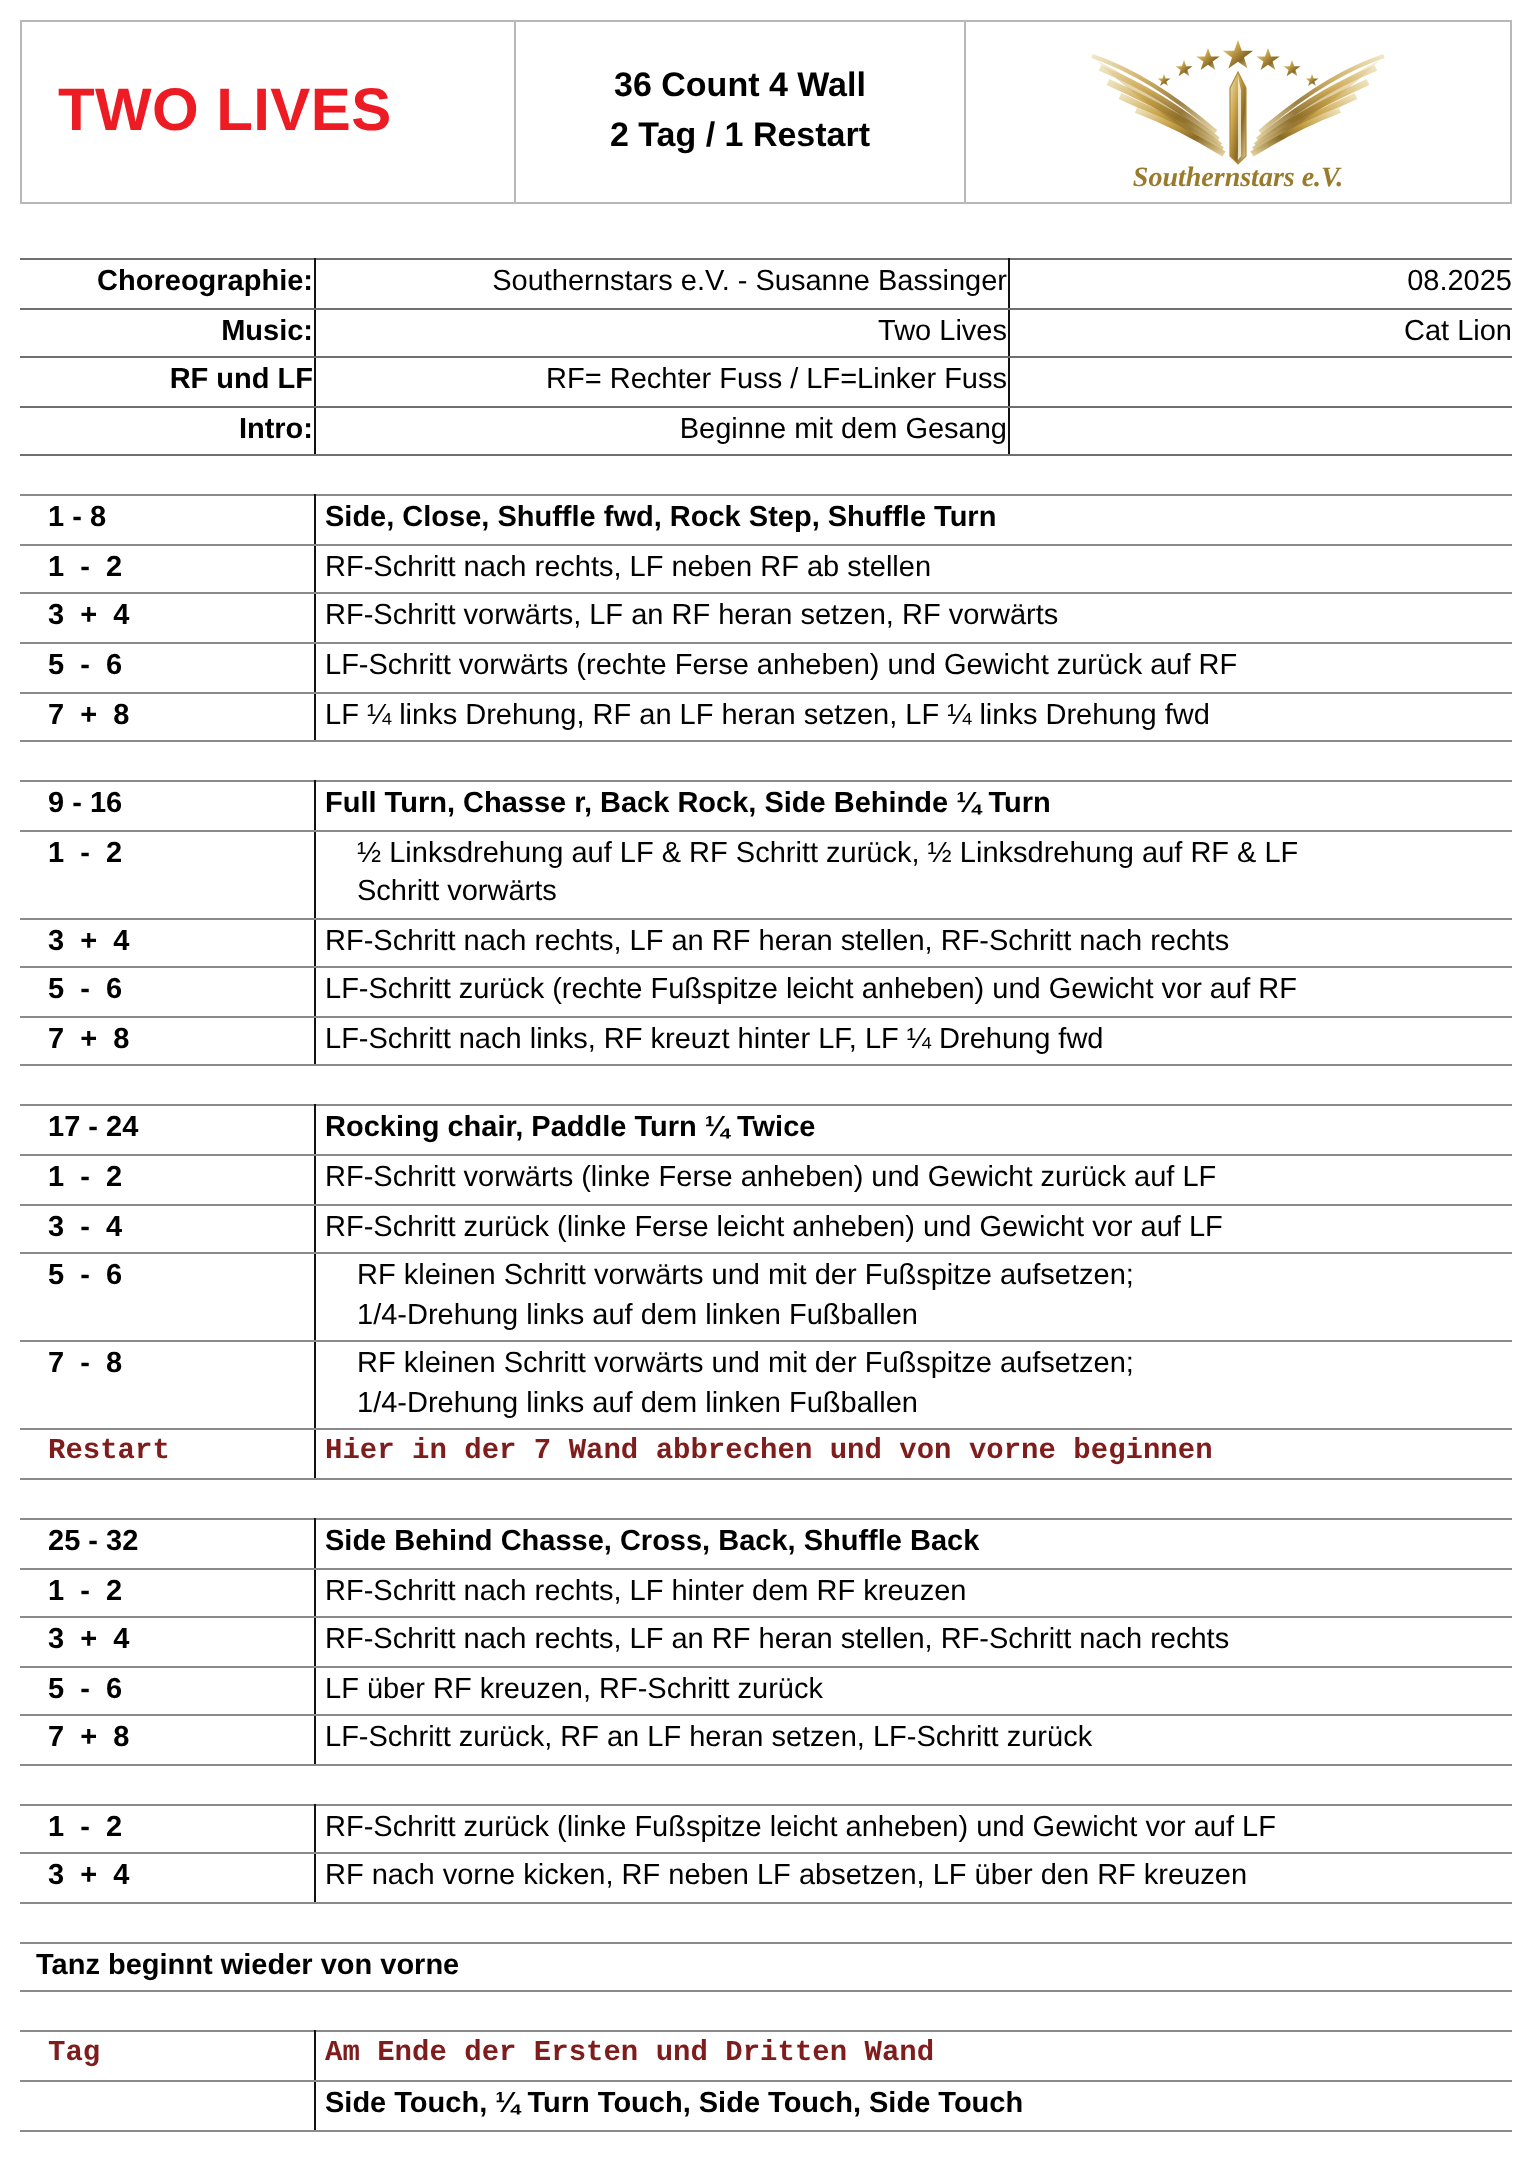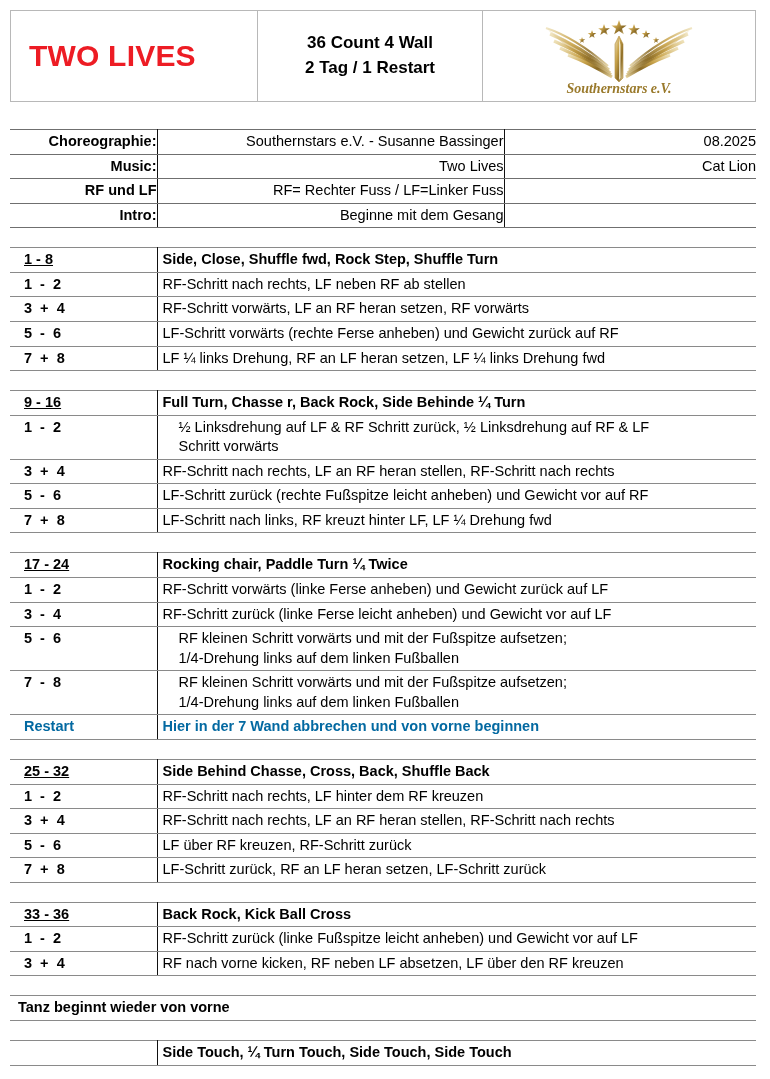--- a/index.html
+++ b/index.html
@@ -120,22 +120,22 @@
     border-bottom: 1px solid #8a8a8a;
   }
   .steps-tbl td.count {
     font-weight: bold;
     padding-left: 14px;
     border-right: 1.5px solid #111;
     white-space: pre;
   }
   .steps-tbl td.text { padding-left: 5px; }
   .steps-tbl tr.head td { font-weight: bold; }
-  .steps-tbl tr.head td.count { font-weight: bold; text-decoration: underline; }
-  .steps-tbl tr.red td { color: #0369a1; font-weight: bold; }
+  .steps-tbl tr.head td.count { font-weight: bold; }
+  .steps-tbl tr.red td { color: #7f1d1d; font-weight: bold; font-family: Liberation Mono, monospace; }
   .steps-tbl td.text.bold { font-weight: bold; }
 
   
   .notice-tbl { border-collapse: collapse; width: 746px; table-layout: fixed; }
   .notice-tbl td {
     font-size: 14.5px;
     font-weight: bold;
     padding: 2px 0 3px 14px;
     border-top: 1px solid #8a8a8a;
     border-bottom: 1px solid #8a8a8a;
@@ -376,24 +376,20 @@
     </table>
   </div>
 
   <div class="block">
     <table class="tbl steps-tbl">
       <colgroup>
           <col class="c-count">
           <col class="c-text">
         </colgroup>
       <tbody>
-        <tr class="head">
-          <td class="count">33 - 36</td>
-          <td class="text bold">Back Rock, Kick Ball Cross</td>
-        </tr>
         <tr>
           <td class="count">1  -  2</td>
           <td class="text">RF-Schritt zurück (linke Fußspitze leicht anheben) und Gewicht vor auf LF</td>
         </tr>
         <tr>
           <td class="count">3  +  4</td>
           <td class="text">RF nach vorne kicken, RF neben LF absetzen, LF über den RF kreuzen</td>
         </tr>
       </tbody>
     </table>
@@ -409,20 +405,24 @@
     </table>
   </div>
 
   <div class="block">
     <table class="tbl steps-tbl">
       <colgroup>
           <col class="c-count">
           <col class="c-text">
         </colgroup>
       <tbody>
+        <tr class="red">
+          <td class="count">Tag</td>
+          <td class="text bold">Am Ende der Ersten und Dritten Wand</td>
+        </tr>
         <tr>
           <td class="count"></td>
           <td class="text bold">Side Touch, ¼ Turn Touch, Side Touch, Side Touch</td>
         </tr>
 
       </tbody>
     </table>
   </div>
 
 </div>

